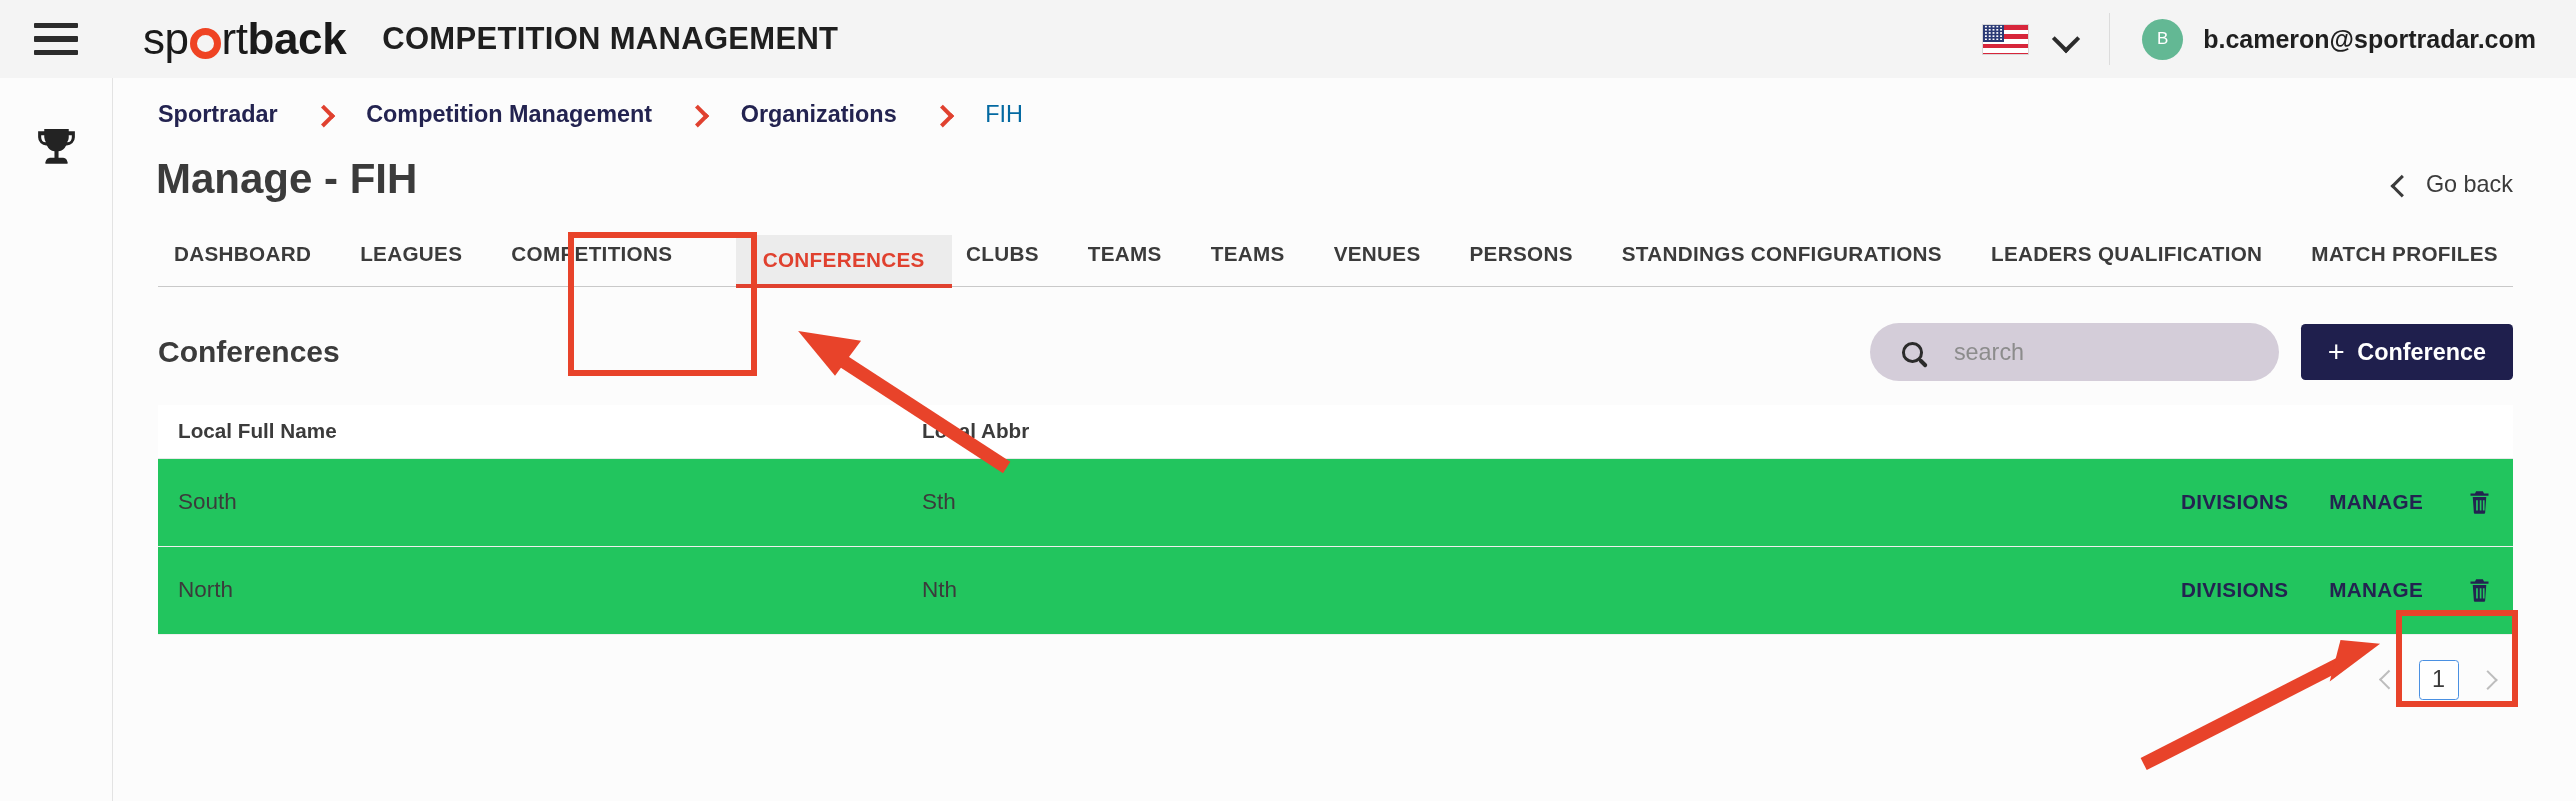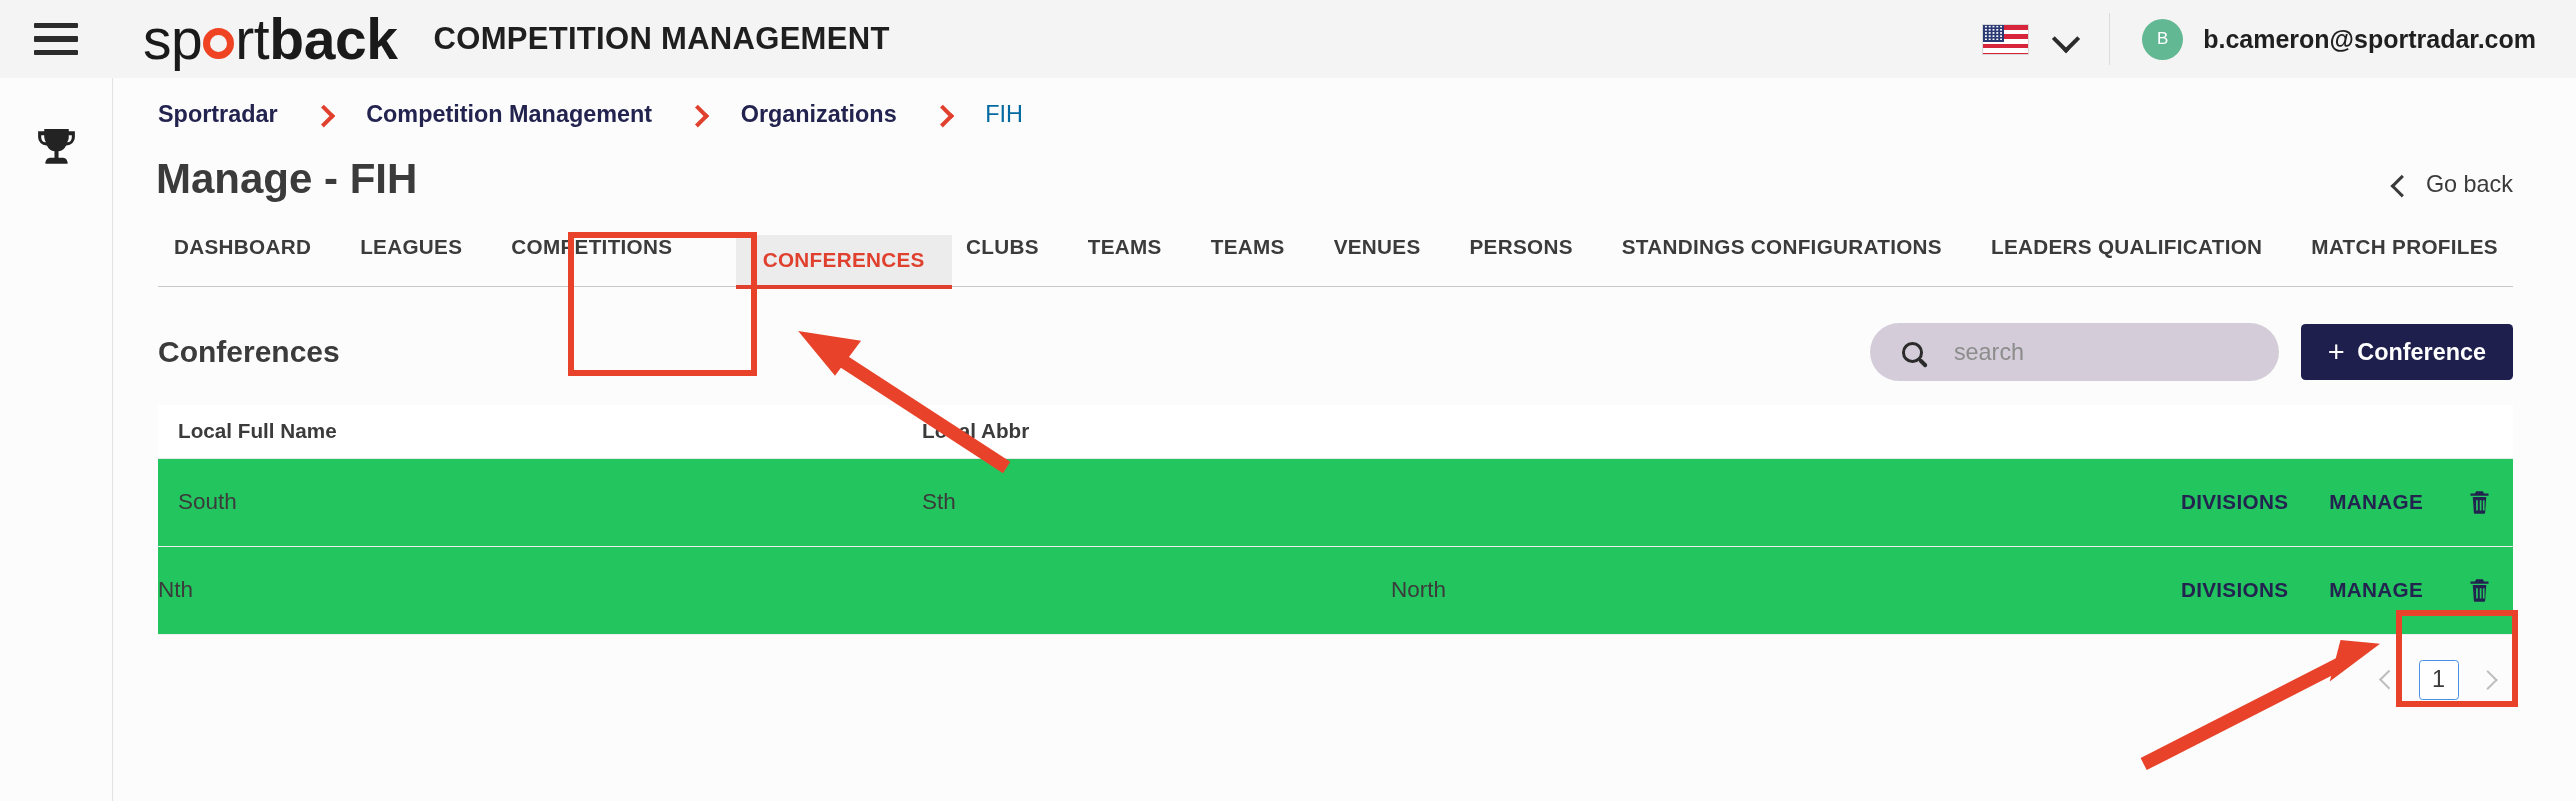--- a/index.html
+++ b/index.html
@@ -20,21 +20,21 @@
   }
   .hamburger {
     width: 44px; height: 32px; margin-left: 34px;
     display: flex; flex-direction: column; justify-content: space-between;
     cursor: pointer;
   }
   .hamburger span { display:block; width: 44px; height: 5.4px; background:#2b2b2b; border-radius:0.9px; }
 
   .logo-wrap { display:flex; align-items:center; margin-left: 65px; }
   .logo {
-    font-size: 57px; color: #1a1a1a; letter-spacing: -0.4px;
+    font-size: 44px; color: #1a1a1a; letter-spacing: -0.4px;
     display: flex; align-items: center; line-height: 1;
   }
   .logo .lt { font-weight: 400; }
   .logo .hv { font-weight: 700; }
   .logo .ring {
     display:inline-block; width: 31px; height: 31px; border-radius: 50%;
     border: 7.2px solid #ef4323; margin: 0 0.9px; position: relative; top: 4.5px;
   }
   .app-title {
     margin-left: 36px; font-size: 31px; font-weight: 700; color:#1f1f1f;
@@ -97,21 +97,21 @@
   .goback .bk { width:14.4px; height:14.4px; position:relative; margin-right: 20px; }
   .goback .bk::before {
     content:""; position:absolute; left:2.7px; top:0; width:12.6px; height:12.6px;
     border-left: 3.6px solid #3b3b3b; border-bottom: 3.6px solid #3b3b3b; transform: rotate(45deg);
   }
 
   
   .tabs {
     margin-top: 32px; margin-left: 45px; margin-right: 63px;
     border-bottom: 1.8px solid #c9c9c9;
-    display:flex; align-items:flex-start; height: 52px;
+    display:flex; align-items:center; height: 52px;
   }
   .tab {
     font-size: 20.7px; font-weight: 700; color:#3b3b3b; letter-spacing:0.3px;
     padding: 0 0 14.4px 0; margin-right: 49px; cursor:pointer; white-space: nowrap;
   }
   .tab:first-child { margin-left: 16px; }
   .tab.active {
     color:#e0412f; background:#ececec; padding: 12.6px 27px 12.6px 27px;
     margin-left: 14.4px; margin-right: 14.4px;
     border-bottom: 4.5px solid #e0412f; margin-bottom: -1.8px;
@@ -283,22 +283,22 @@
           <span class="act-link">MANAGE</span>
           <span class="trash">
             <svg width="27" height="27" viewBox="0 0 24 24" fill="#232350">
               <path d="M9 2h6l1 2h4v2H4V4h4l1-2zM6 7h12l-1 14a1 1 0 0 1-1 1H8a1 1 0 0 1-1-1L6 7zm3 3v9h1.5v-9H9zm3.25 0v9h1.5v-9h-1.5zM15 10v9h1.5v-9H15z"></path>
             </svg>
           </span>
         </div>
       </div>
 
       <div class="trow">
+        <div class="td c1">North</div>
         <div class="td c2">Nth</div>
-        <div class="td c1">North</div>
         <div class="cact">
           <span class="act-link">DIVISIONS</span>
           <span class="act-link">MANAGE</span>
           <span class="trash">
             <svg width="27" height="27" viewBox="0 0 24 24" fill="#232350">
               <path d="M9 2h6l1 2h4v2H4V4h4l1-2zM6 7h12l-1 14a1 1 0 0 1-1 1H8a1 1 0 0 1-1-1L6 7zm3 3v9h1.5v-9H9zm3.25 0v9h1.5v-9h-1.5zM15 10v9h1.5v-9H15z"></path>
             </svg>
           </span>
         </div>
       </div>

